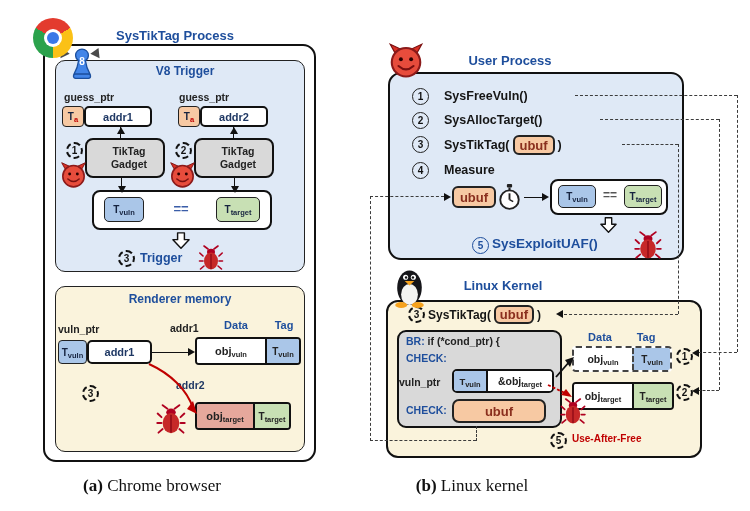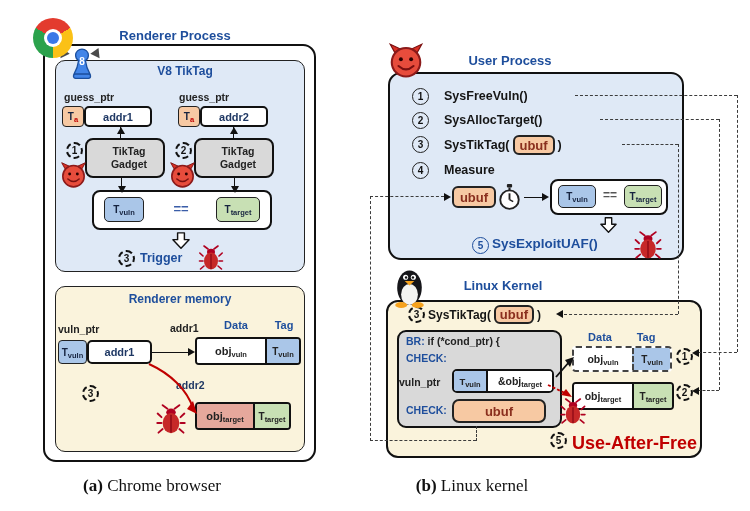--- a/index.html
+++ b/index.html
@@ -106,32 +106,32 @@
         <path d="M7,1 L15,1 L15,9 L20.5,9 L11,19 L1.5,9 L7,9 Z" fill="#fff" stroke="#111" stroke-width="1.7" stroke-linejoin="round"></path>
       </symbol>
       <symbol id="ic-v8" viewBox="0 0 20 30">
         <path d="M10,1 C13.3,1 16,3.6 16,6.8 C16,9 14.8,10.8 13.2,11.8 C13.8,16.5 15.5,21 17.5,24.5 L2.5,24.5 C4.5,21 6.2,16.5 6.8,11.8 C5.2,10.8 4,9 4,6.8 C4,3.6 6.7,1 10,1 Z" fill="#4285e8" stroke="#1b4f9e" stroke-width="1.2"></path>
         <rect x="2" y="24.5" width="16" height="4" rx="2" fill="#4285e8" stroke="#1b4f9e" stroke-width="1.2"></rect>
       </symbol>
     </defs>
   </svg>
 
   <div class="chrome" style="left:33px;top:18px"></div>
-  <div class="ttl" style="left:85px;top:28px;width:180px;font-size:13px">Renderer Process</div>
+  <div class="ttl" style="left:85px;top:28px;width:180px;font-size:13px">SysTikTag Process</div>
 
   <div class="bx panelbox" style="left:43px;top:44px;width:273px;height:418px"></div>
 
   <div class="bx bluebg" style="left:55px;top:60px;width:250px;height:212px;border:1.9px solid #222;border-radius:10px"></div>
   <div class="wing" style="left:58px;top:50px;transform:rotate(35deg)"></div>
   <div class="wing" style="left:92px;top:50px;transform:rotate(-35deg)"></div>
   <svg class="icon" style="left:71px;top:48px;width:22px;height:32px">
       <use href="#ic-v8"></use>
     </svg>
   <div class="bx" style="left:71px;top:56px;width:22px;text-align:center;color:#fff;font-weight:bold;font-size:10px;z-index:8">8</div>
-  <div class="ttl" style="left:130px;top:64px;width:110px;font-size:12px">V8 TikTag</div>
+  <div class="ttl" style="left:130px;top:64px;width:110px;font-size:12px">V8 Trigger</div>
 
   <div class="lbl" style="left:64px;top:91px;font-size:10.5px">guess_ptr</div>
   <div class="lbl" style="left:179px;top:91px;font-size:10.5px">guess_ptr</div>
   <div class="tg c-orange bx" style="left:62px;top:106px;width:22px;height:21px;border-radius:4px">
       <span>T</span>
       <span class="sb red">a</span>
     </div>
   <div class="addrbox" style="left:84px;top:106px;width:68px;height:21px">addr1</div>
   <div class="tg c-orange bx" style="left:178px;top:106px;width:22px;height:21px;border-radius:4px">
       <span>T</span>
@@ -351,21 +351,21 @@
   </svg>
   <svg class="icon" style="left:546px;top:381px;width:30px;height:22px">
     <line x1="2" y1="4" x2="21" y2="13" stroke="#c00000" stroke-width="1.8" stroke-dasharray="3,2"></line>
     <polygon points="26,16 15,14 20,8" fill="#c00000"></polygon>
   </svg>
   <svg class="icon" style="left:560px;top:398px;width:26px;height:27px">
       <use href="#ic-bug"></use>
     </svg>
 
   <div class="cn cn-mark" style="left:550px;top:432px;background:#faf3dc">5</div>
-  <div class="bx red" style="left:572px;top:433px;font-weight:bold;font-size:18px;white-space:nowrap">Use-After-Free</div>
+  <div class="bx red" style="left:572px;top:433px;font-weight:bold;font-size:10px;white-space:nowrap">Use-After-Free</div>
 
   <div class="dh" style="left:575px;top:95px;width:162px"></div>
   <div class="dv" style="left:737px;top:95px;height:257px"></div>
   <div class="dh" style="left:698px;top:352px;width:39px"></div>
   <div class="ah ah-left" style="left:692px;top:349px"></div>
 
   <div class="dh" style="left:600px;top:119px;width:119px"></div>
   <div class="dv" style="left:719px;top:119px;height:271px"></div>
   <div class="dh" style="left:698px;top:390px;width:21px"></div>
   <div class="ah ah-left" style="left:692px;top:387px"></div>

